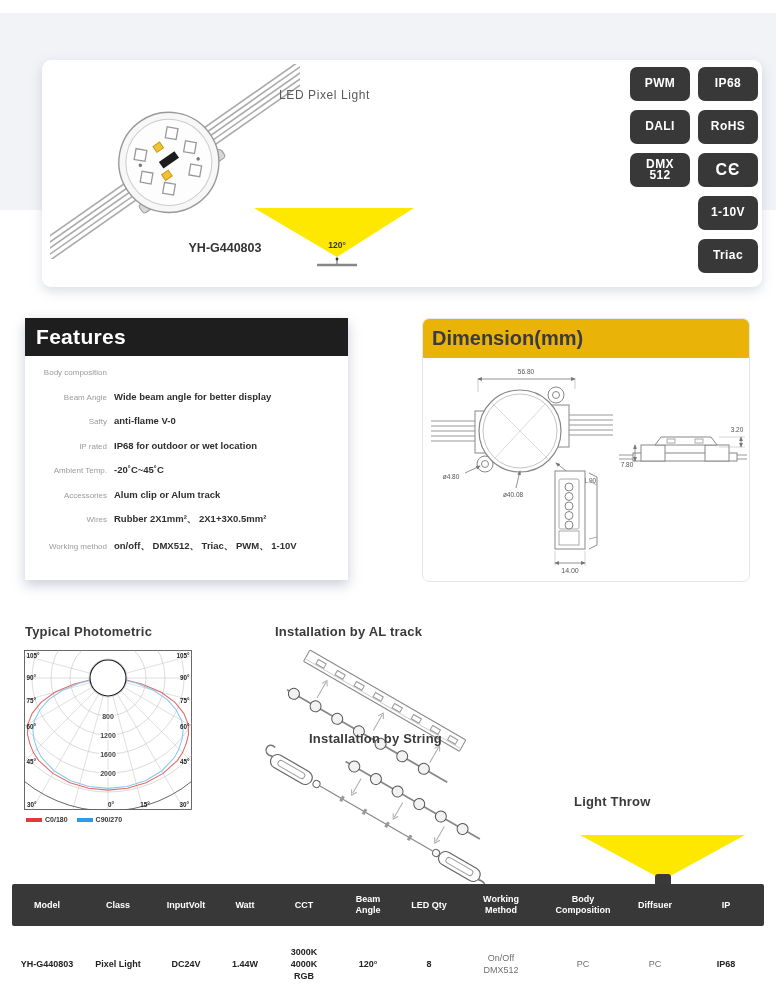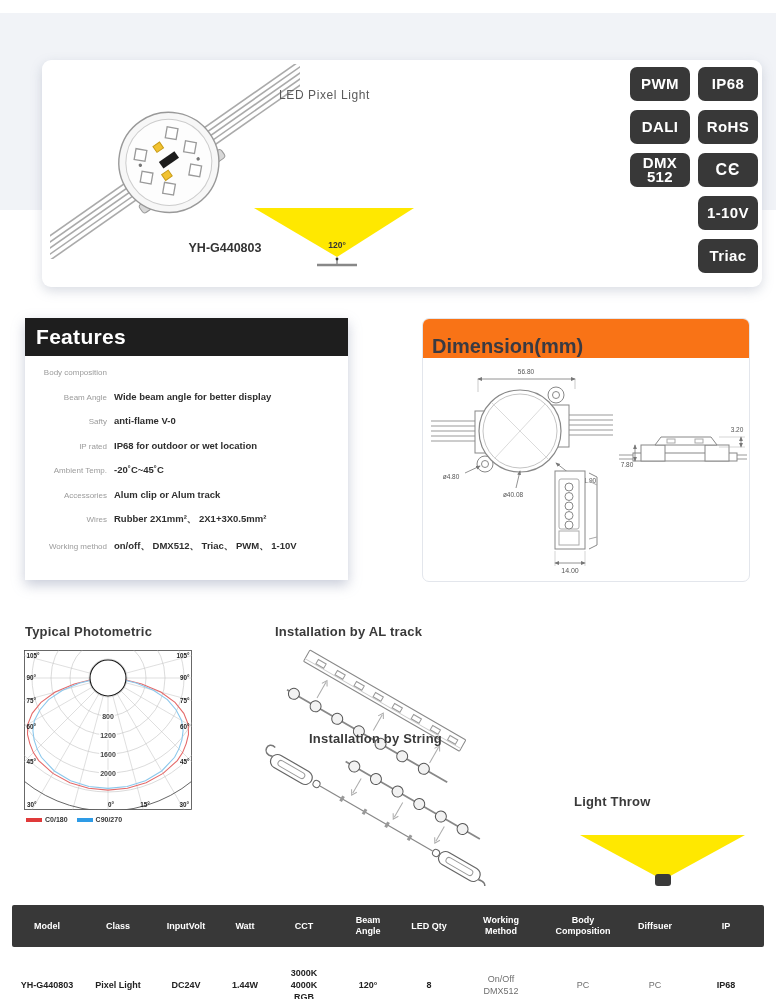--- a/index.html
+++ b/index.html
@@ -8,55 +8,55 @@
   .abs{position:absolute;}
   
   #gray-band{left:0;top:13px;width:776px;height:197px;background:#f1f3f7;}
   
   #hero-card{left:25px;top:60px;width:720px;height:227px;background:#fff;border-radius:9px;
              box-shadow:0 4px 12px rgba(120,130,155,.28);margin-left:17px;}
   #product-label{left:237px;top:28px;font-size:12px;color:#5a5a5a;letter-spacing:.6px;}
   #model-label{left:118px;top:181px;width:130px;text-align:center;font-size:12.5px;font-weight:600;color:#333;}
   
   .badge{position:absolute;width:60px;height:34px;background:#383838;border-radius:7px;color:#fff;
-         display:flex;align-items:center;justify-content:center;font-weight:bold;font-size:15px;
+         display:flex;align-items:center;justify-content:center;font-weight:bold;font-size:12px;
          letter-spacing:.4px;text-align:center;white-space:pre-line;line-height:.95;}
   .bc1{left:588px}.bc2{left:656px}
   .br1{top:7px}.br2{top:50px}.br3{top:93px}.br4{top:136px}.br5{top:179px}
   .badge.ce{font-size:16px;letter-spacing:1px;}
   
   #features-panel{left:25px;top:318px;width:323px;height:262px;background:#fff;
                   box-shadow:0 5px 12px rgba(120,130,160,.4);}
   #features-header{position:absolute;left:0;top:0;width:100%;height:38px;background:#1e1e1e;
                    display:flex;align-items:center;}
   #features-header span{color:#fff;font-weight:bold;font-size:21px;padding-left:11px;letter-spacing:.3px;}
   #features-rows{position:absolute;left:0;top:50px;width:100%;}
   .f-row{display:flex;align-items:baseline;margin-bottom:13.5px;}
   .f-label{width:82px;text-align:right;font-size:8px;color:#9b9b9b;flex:0 0 82px;}
   .f-value{margin-left:7px;font-size:9.5px;font-weight:bold;color:#2e2e2e;}
   
   #dimension-panel{left:422px;top:318px;width:326px;height:262px;background:#fff;
                    border:1px solid #e3e6ec;border-radius:7px;overflow:hidden;}
-  #dimension-header{position:absolute;left:0;top:0;width:100%;height:39px;background:#f97316;
-                    display:flex;align-items:flex-end;}
+  #dimension-header{position:absolute;left:0;top:0;width:100%;height:39px;background:#eab308;
+                    display:flex;align-items:center;}
   #dimension-header span{font-size:20px;font-weight:bold;color:#3a3a42;padding-left:9px;}
   
   .sec-title{font-size:13px;font-weight:bold;color:#3a3a3a;letter-spacing:.2px;}
   #photometric-title{left:25px;top:624px;}
   #install-track-title{left:275px;top:624px;z-index:3;text-align:center;}
   #install-string-title{left:289px;top:731px;z-index:3;padding-left:20px;}
   #light-throw-title{left:574px;top:794px;}
   
   #chart-legend{left:26px;top:816px;display:flex;align-items:center;font-size:7px;font-weight:bold;color:#333;}
   .lg-swatch{display:inline-block;width:16px;height:4px;margin-right:3px;}
   .lg-item{display:flex;align-items:center;margin-right:9px;}
   
   #spec-table{left:12px;top:884px;width:752px;}
   .tgrid{display:grid;grid-template-columns:70px 72px 64px 54px 64px 64px 58px 86px 78px 66px 76px;}
-  #spec-head{background:#383838;border-radius:2px;height:42px;align-items:center;margin-top:21px;}
+  #spec-head{background:#383838;border-radius:2px;height:42px;align-items:center;}
   #spec-head .th{color:#fff;font-size:9px;font-weight:bold;text-align:center;white-space:pre-line;line-height:1.2;}
   #spec-row{height:72px;align-items:center;margin-top:2px;}
   #spec-row .td{font-size:9px;text-align:center;color:#222;font-weight:600;white-space:pre-line;line-height:1.35;}
   #spec-row .td.muted{color:#6f6f6f;font-weight:normal;}
   svg{display:block;}
 </style>
 </head>
 <body>
 
 <div id="page">

